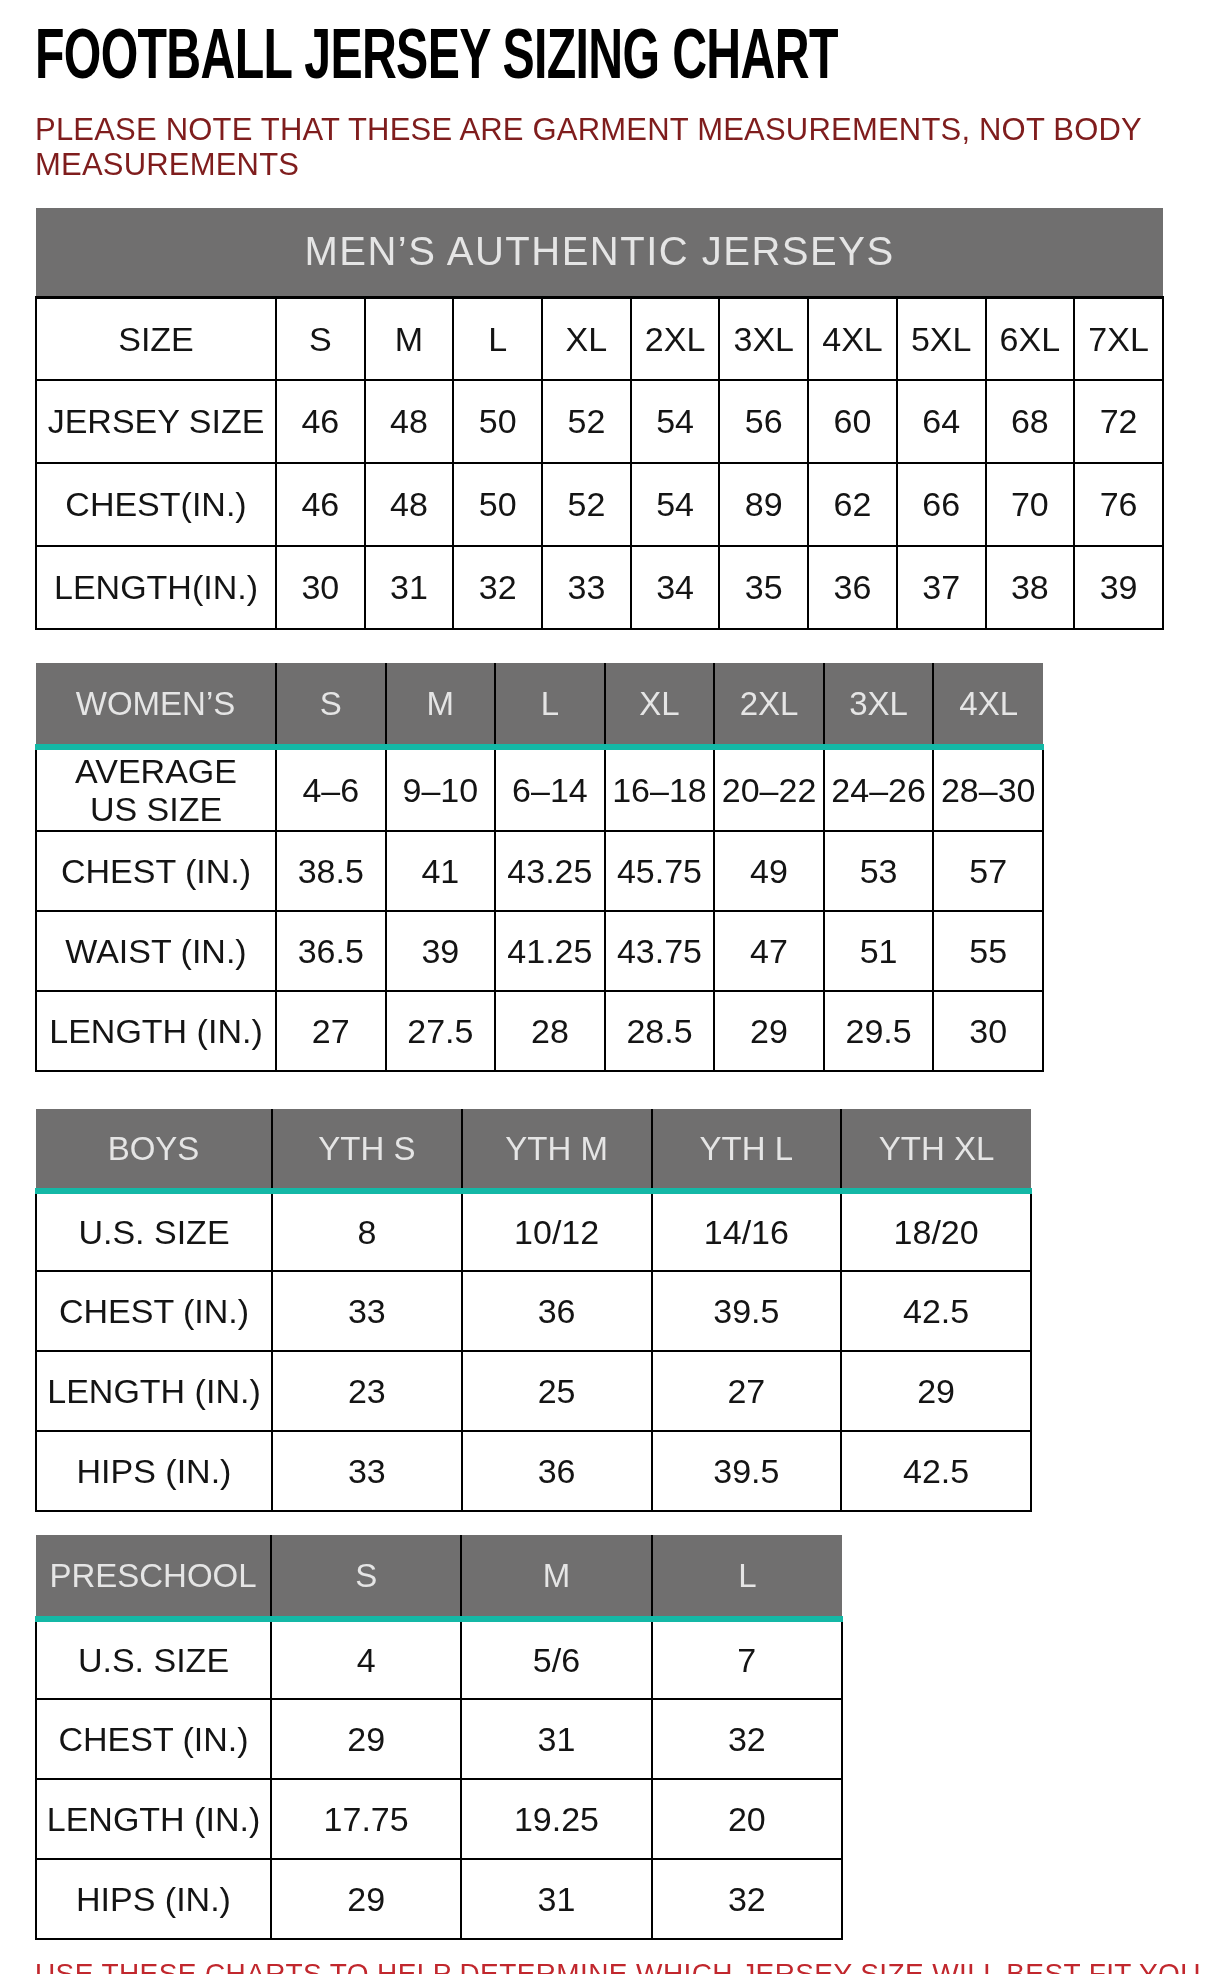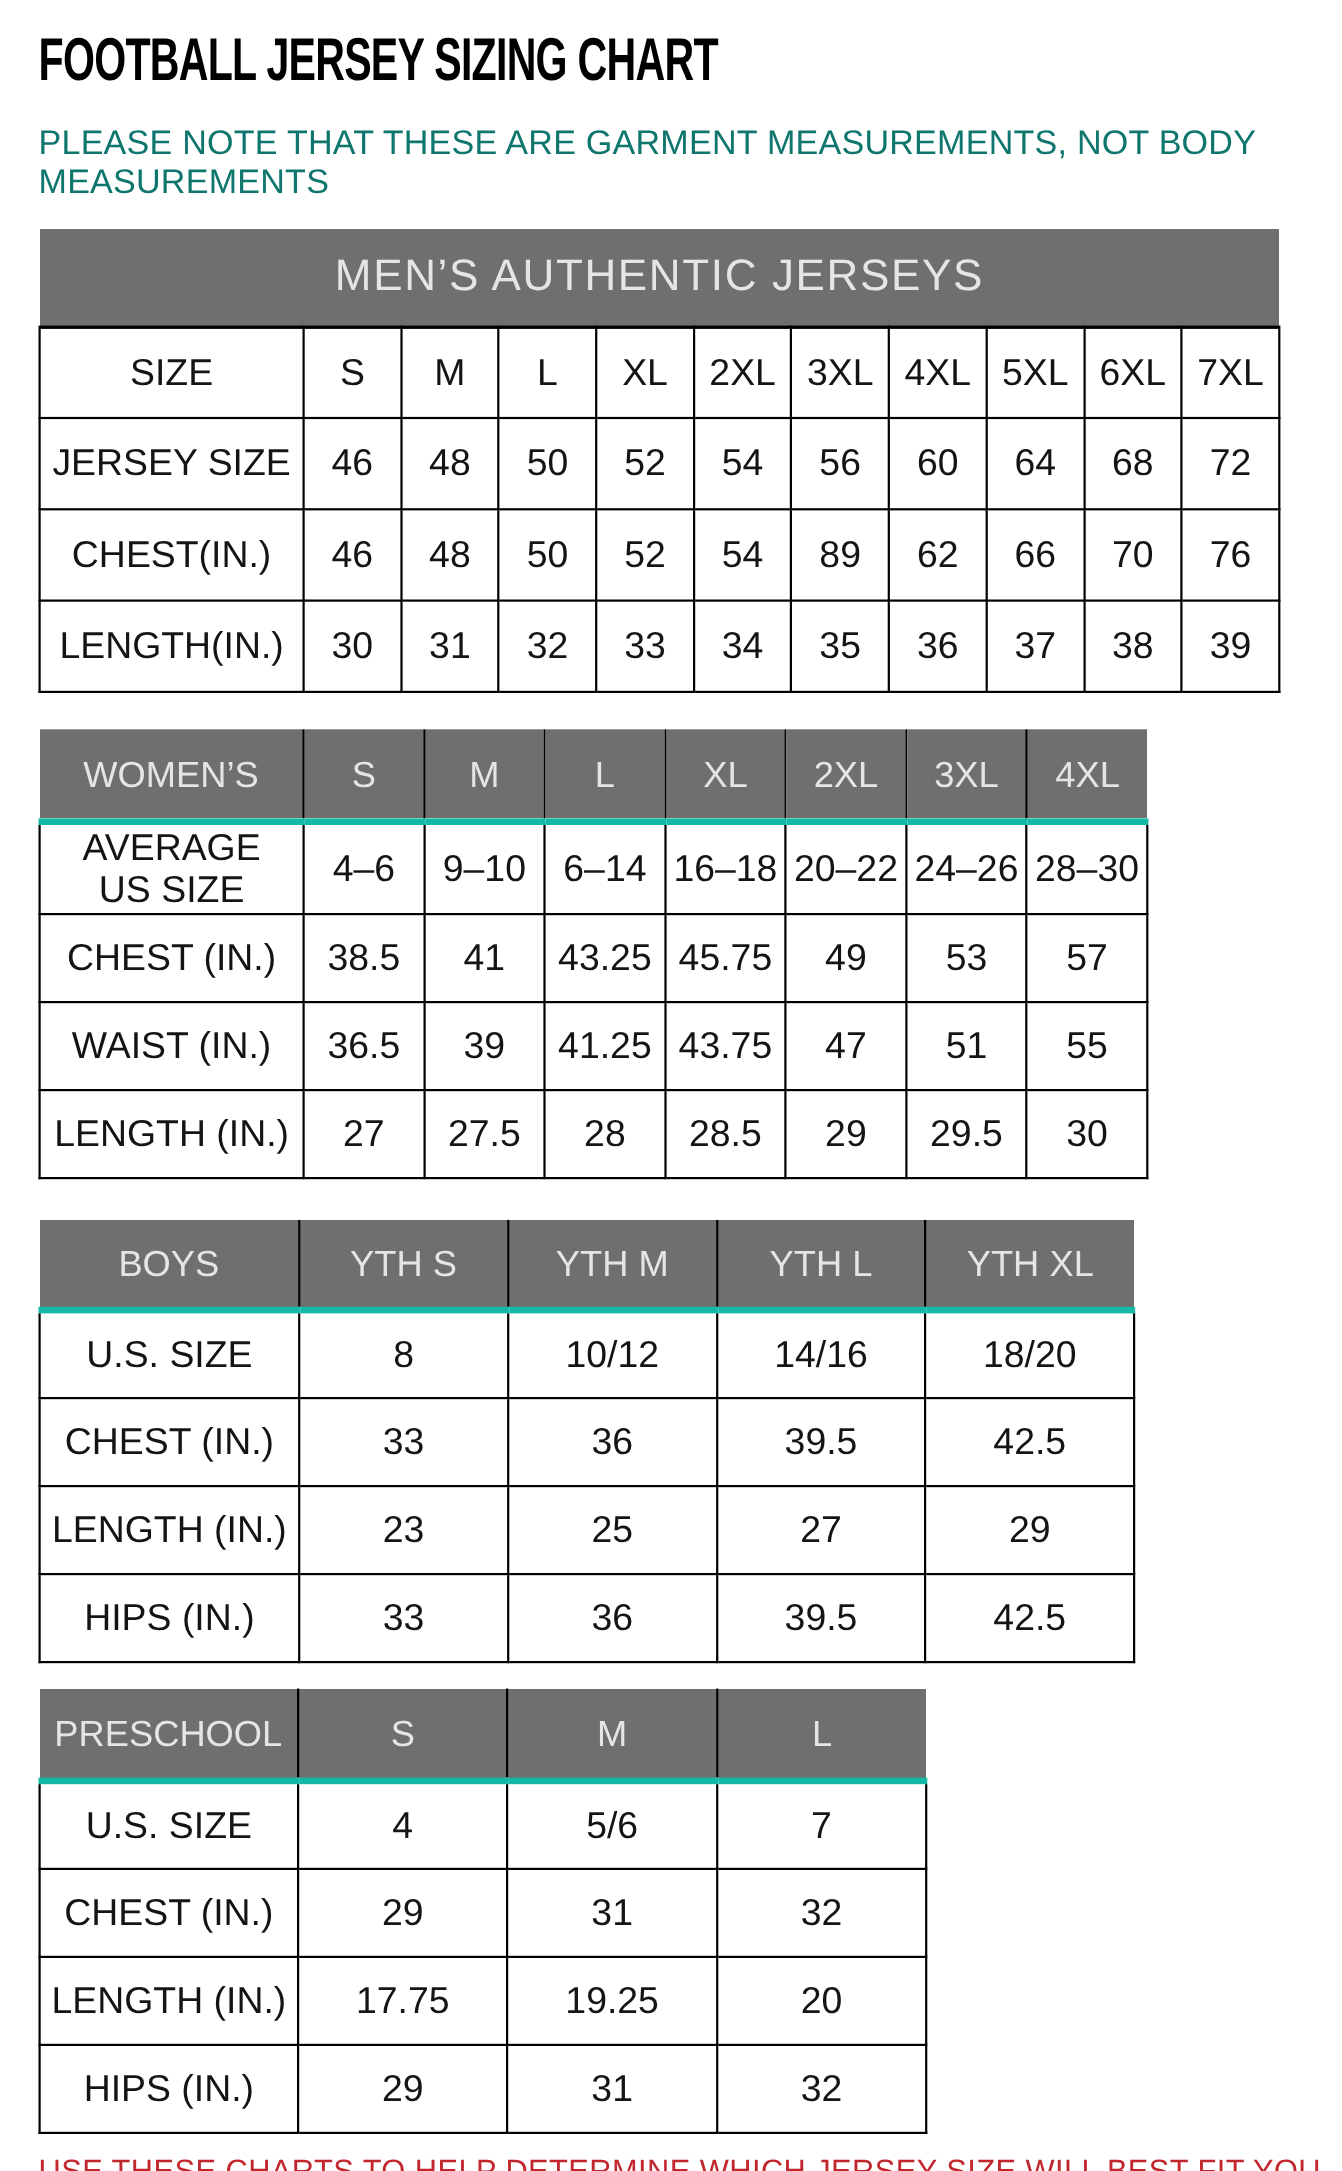--- a/index.html
+++ b/index.html
@@ -3,25 +3,25 @@
 <meta charset="utf-8">
 <style>
   html,body{margin:0;padding:0;background:#ffffff;}
   body{
     width:1220px;height:1974px;overflow:hidden;position:relative;
     font-family:"Liberation Sans", sans-serif;color:#141414;
   }
   .page{padding:14px 0 0 35px;}
 
   
-  .main-title{margin:0;font-size:55px;line-height:80px;font-weight:bold;white-space:nowrap;color:#000;}
+  .main-title{margin:0;font-size:71px;line-height:80px;font-weight:bold;white-space:nowrap;color:#000;}
   .main-title .squeeze{display:inline-block;transform:scaleX(0.68);transform-origin:0 50%;letter-spacing:-1px;}
 
   
-  .subtitle{margin-top:18px;font-size:31px;line-height:35px;color:#0f766e;letter-spacing:0.2px;}
+  .subtitle{margin-top:18px;font-size:31px;line-height:35px;color:#7f1d1d;letter-spacing:0.2px;}
   .subtitle span{display:block;}
   .footer-note{margin-top:18px;font-size:28px;color:#c1272d;letter-spacing:0.4px;white-space:nowrap;}
 
   
   table.sizing-table{border-collapse:collapse;table-layout:fixed;background:#fff;}
   .sizing-table th,.sizing-table td{
     border:2px solid #000;text-align:center;vertical-align:middle;
     padding:0 2px;overflow:hidden;
   }
   .sizing-table th{background:#706f6f;color:#e5e5e5;font-weight:normal;}

